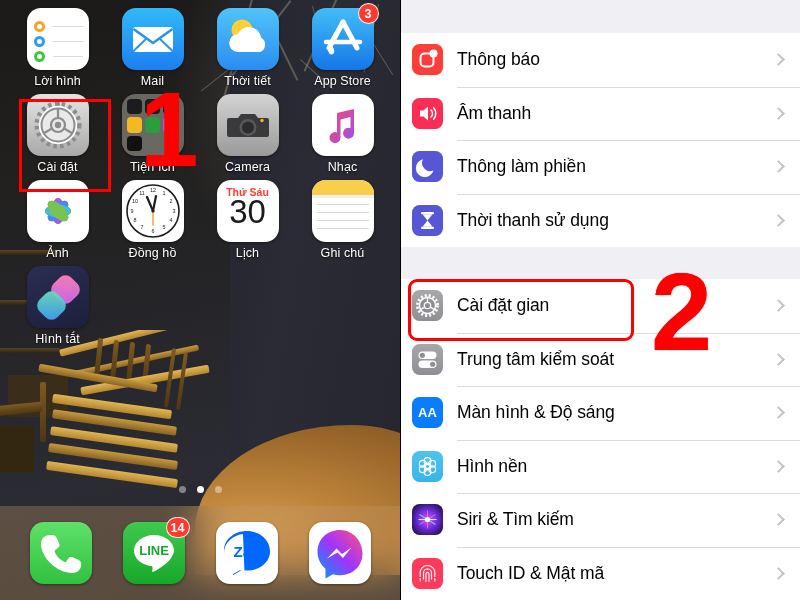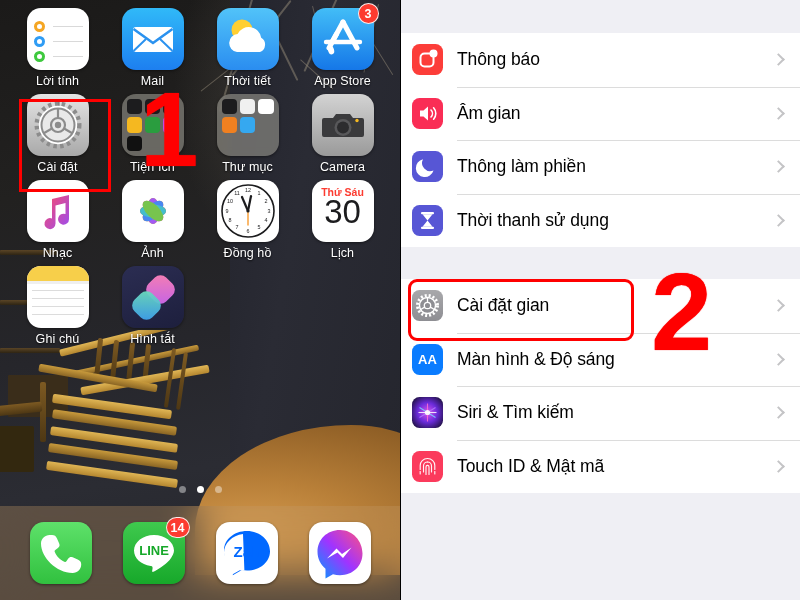--- a/index.html
+++ b/index.html
@@ -221,21 +221,21 @@
         <div class="iconwrap">
           <div class="icon ic-reminders">
             <div class="rem-dot" style="top:13px;border-color:#f5a623;"></div>
             <div class="rem-row" style="top:18px;left:26px;width:30px;"></div>
             <div class="rem-dot" style="top:28px;border-color:#2f9cf4;"></div>
             <div class="rem-row" style="top:33px;left:26px;width:30px;"></div>
             <div class="rem-dot" style="top:43px;border-color:#3ec93e;"></div>
             <div class="rem-row" style="top:48px;left:26px;width:30px;"></div>
           </div>
         </div>
-        <div class="app-label">Lời tính</div>
+        <div class="app-label">Lời hình</div>
       </div>
 
       <div class="app">
         <div class="iconwrap">
           <div class="icon ic-mail">
             <svg width="62" height="62" viewBox="0 0 62 62">
               <rect x="11" y="19" width="40" height="25" rx="3" fill="#fff"></rect>
               <path d="M11.5 21 L31 35 L50.5 21" stroke="#2b92ef" stroke-width="2.6" fill="none"></path>
               <path d="M11.5 43 L24 31 M50.5 43 L38 31" stroke="#2b92ef" stroke-width="2" fill="none"></path>
             </svg>
@@ -308,38 +308,20 @@
               <div class="mini" style="background:#c44df0;"></div>
               <div class="mini" style="background:#111;"></div>
               <div class="mini" style="background:transparent;"></div>
               <div class="mini" style="background:transparent;"></div>
             </div>
           </div>
         </div>
         <div class="app-label">Tiện ích</div>
       </div>
 
-      <div class="app">
-        <div class="iconwrap">
-          <div class="icon ic-folder">
-            <div class="folder-grid">
-              <div class="mini" style="background:#1c1c1e;"></div>
-              <div class="mini" style="background:#f0f0f0;"></div>
-              <div class="mini" style="background:#fff;"></div>
-              <div class="mini" style="background:#f08020;"></div>
-              <div class="mini" style="background:#35a8f0;"></div>
-              <div class="mini" style="background:transparent;"></div>
-              <div class="mini" style="background:transparent;"></div>
-              <div class="mini" style="background:transparent;"></div>
-              <div class="mini" style="background:transparent;"></div>
-            </div>
-          </div>
-        </div>
-        <div class="app-label">Thư mục</div>
-      </div>
 
       <div class="app">
         <div class="iconwrap">
           <div class="icon ic-camera">
             <svg width="62" height="62" viewBox="0 0 62 62">
               <path d="M12 24h9l3-4h14l3 4h9a2 2 0 0 1 2 2v15a2 2 0 0 1-2 2H12a2 2 0 0 1-2-2V26a2 2 0 0 1 2-2z" fill="#3a3a3c"></path>
               <circle cx="31" cy="33.5" r="8.5" fill="#58585a"></circle>
               <circle cx="31" cy="33.5" r="6" fill="#2c2c2e"></circle>
               <circle cx="45" cy="26.5" r="1.7" fill="#f5b820"></circle>
             </svg>
@@ -535,21 +517,21 @@
       </div>
 
       <div class="row">
         <div class="si si-sound">
           <svg width="31" height="31" viewBox="0 0 31 31">
             <path d="M8 12.5h3.5L16 8.5v14l-4.5-4H8z" fill="#fff"></path>
             <path d="M19 12a5 5 0 0 1 0 7" stroke="#fff" stroke-width="1.6" fill="none" stroke-linecap="round"></path>
             <path d="M21.6 9.8a8.5 8.5 0 0 1 0 11.4" stroke="#fff" stroke-width="1.6" fill="none" stroke-linecap="round"></path>
           </svg>
         </div>
-        <div class="row-label">Âm gian</div>
+        <div class="row-label">Âm thanh</div>
         <div class="chev"></div>
       </div>
 
       <div class="row">
         <div class="si si-dnd">
           <svg width="31" height="31" viewBox="0 0 31 31">
             <path d="M21.5 19.5A8.2 8.2 0 0 1 11 8.2a9 9 0 1 0 10.5 11.3z" fill="#fff"></path>
           </svg>
         </div>
         <div class="row-label">Thông làm phiền</div>
@@ -584,31 +566,60 @@
               <path d="M0 -8 L0 -3.2" stroke="#fff" stroke-width="1.3"></path>
               <path d="M0 3.2 L0 8" stroke="#fff" stroke-width="1.3" transform="rotate(-60)"></path>
               <path d="M0 3.2 L0 8" stroke="#fff" stroke-width="1.3" transform="rotate(60)"></path>
             </g>
           </svg>
         </div>
         <div class="row-label">Cài đặt gian</div>
         <div class="chev"></div>
       </div>
 
+      <div class="row">
+        <div class="si si-control">
+          <svg width="31" height="31" viewBox="0 0 31 31">
+            <rect x="6.5" y="7.5" width="18" height="7.5" rx="3.75" fill="#fff"></rect>
+            <circle cx="10.3" cy="11.25" r="2.6" fill="#8e8e93"></circle>
+            <rect x="6.5" y="16.5" width="18" height="7.5" rx="3.75" fill="#fff"></rect>
+            <circle cx="20.7" cy="20.25" r="2.6" fill="#8e8e93"></circle>
+          </svg>
+        </div>
+        <div class="row-label">Trung tâm kiểm soát</div>
+        <div class="chev"></div>
+      </div>
 
       <div class="row">
         <div class="si si-display">
           <svg width="31" height="31" viewBox="0 0 31 31">
             <text x="15.5" y="20" font-size="13" font-weight="600" fill="#fff" text-anchor="middle" font-family="Liberation Sans">AA</text>
           </svg>
         </div>
         <div class="row-label">Màn hình &amp; Độ sáng</div>
         <div class="chev"></div>
       </div>
 
+      <div class="row">
+        <div class="si si-wallpaper">
+          <svg width="31" height="31" viewBox="0 0 31 31">
+            <g transform="translate(15.5,15.5)" fill="none" stroke="#fff" stroke-width="1.2">
+              <circle r="3.4"></circle>
+              <circle r="3.4" transform="translate(0,-5.4)"></circle>
+              <circle r="3.4" transform="translate(4.7,-2.7)"></circle>
+              <circle r="3.4" transform="translate(4.7,2.7)"></circle>
+              <circle r="3.4" transform="translate(0,5.4)"></circle>
+              <circle r="3.4" transform="translate(-4.7,2.7)"></circle>
+              <circle r="3.4" transform="translate(-4.7,-2.7)"></circle>
+            </g>
+          </svg>
+        </div>
+        <div class="row-label">Hình nền</div>
+        <div class="chev"></div>
+      </div>
 
       <div class="row">
         <div class="si si-siri">
           <svg width="31" height="31" viewBox="0 0 31 31">
             <g transform="translate(15.5,15.5)" stroke="#fff" stroke-width="1.1" opacity=".85">
               <path d="M0 -9 L0 9" stroke="#ff6fd0"></path>
               <path d="M-8 -5 L8 5" stroke="#7ad8ff"></path>
               <path d="M8 -5 L-8 5" stroke="#b37aff"></path>
               <path d="M-9 0 L9 0" stroke="#fff"></path>
             </g>

